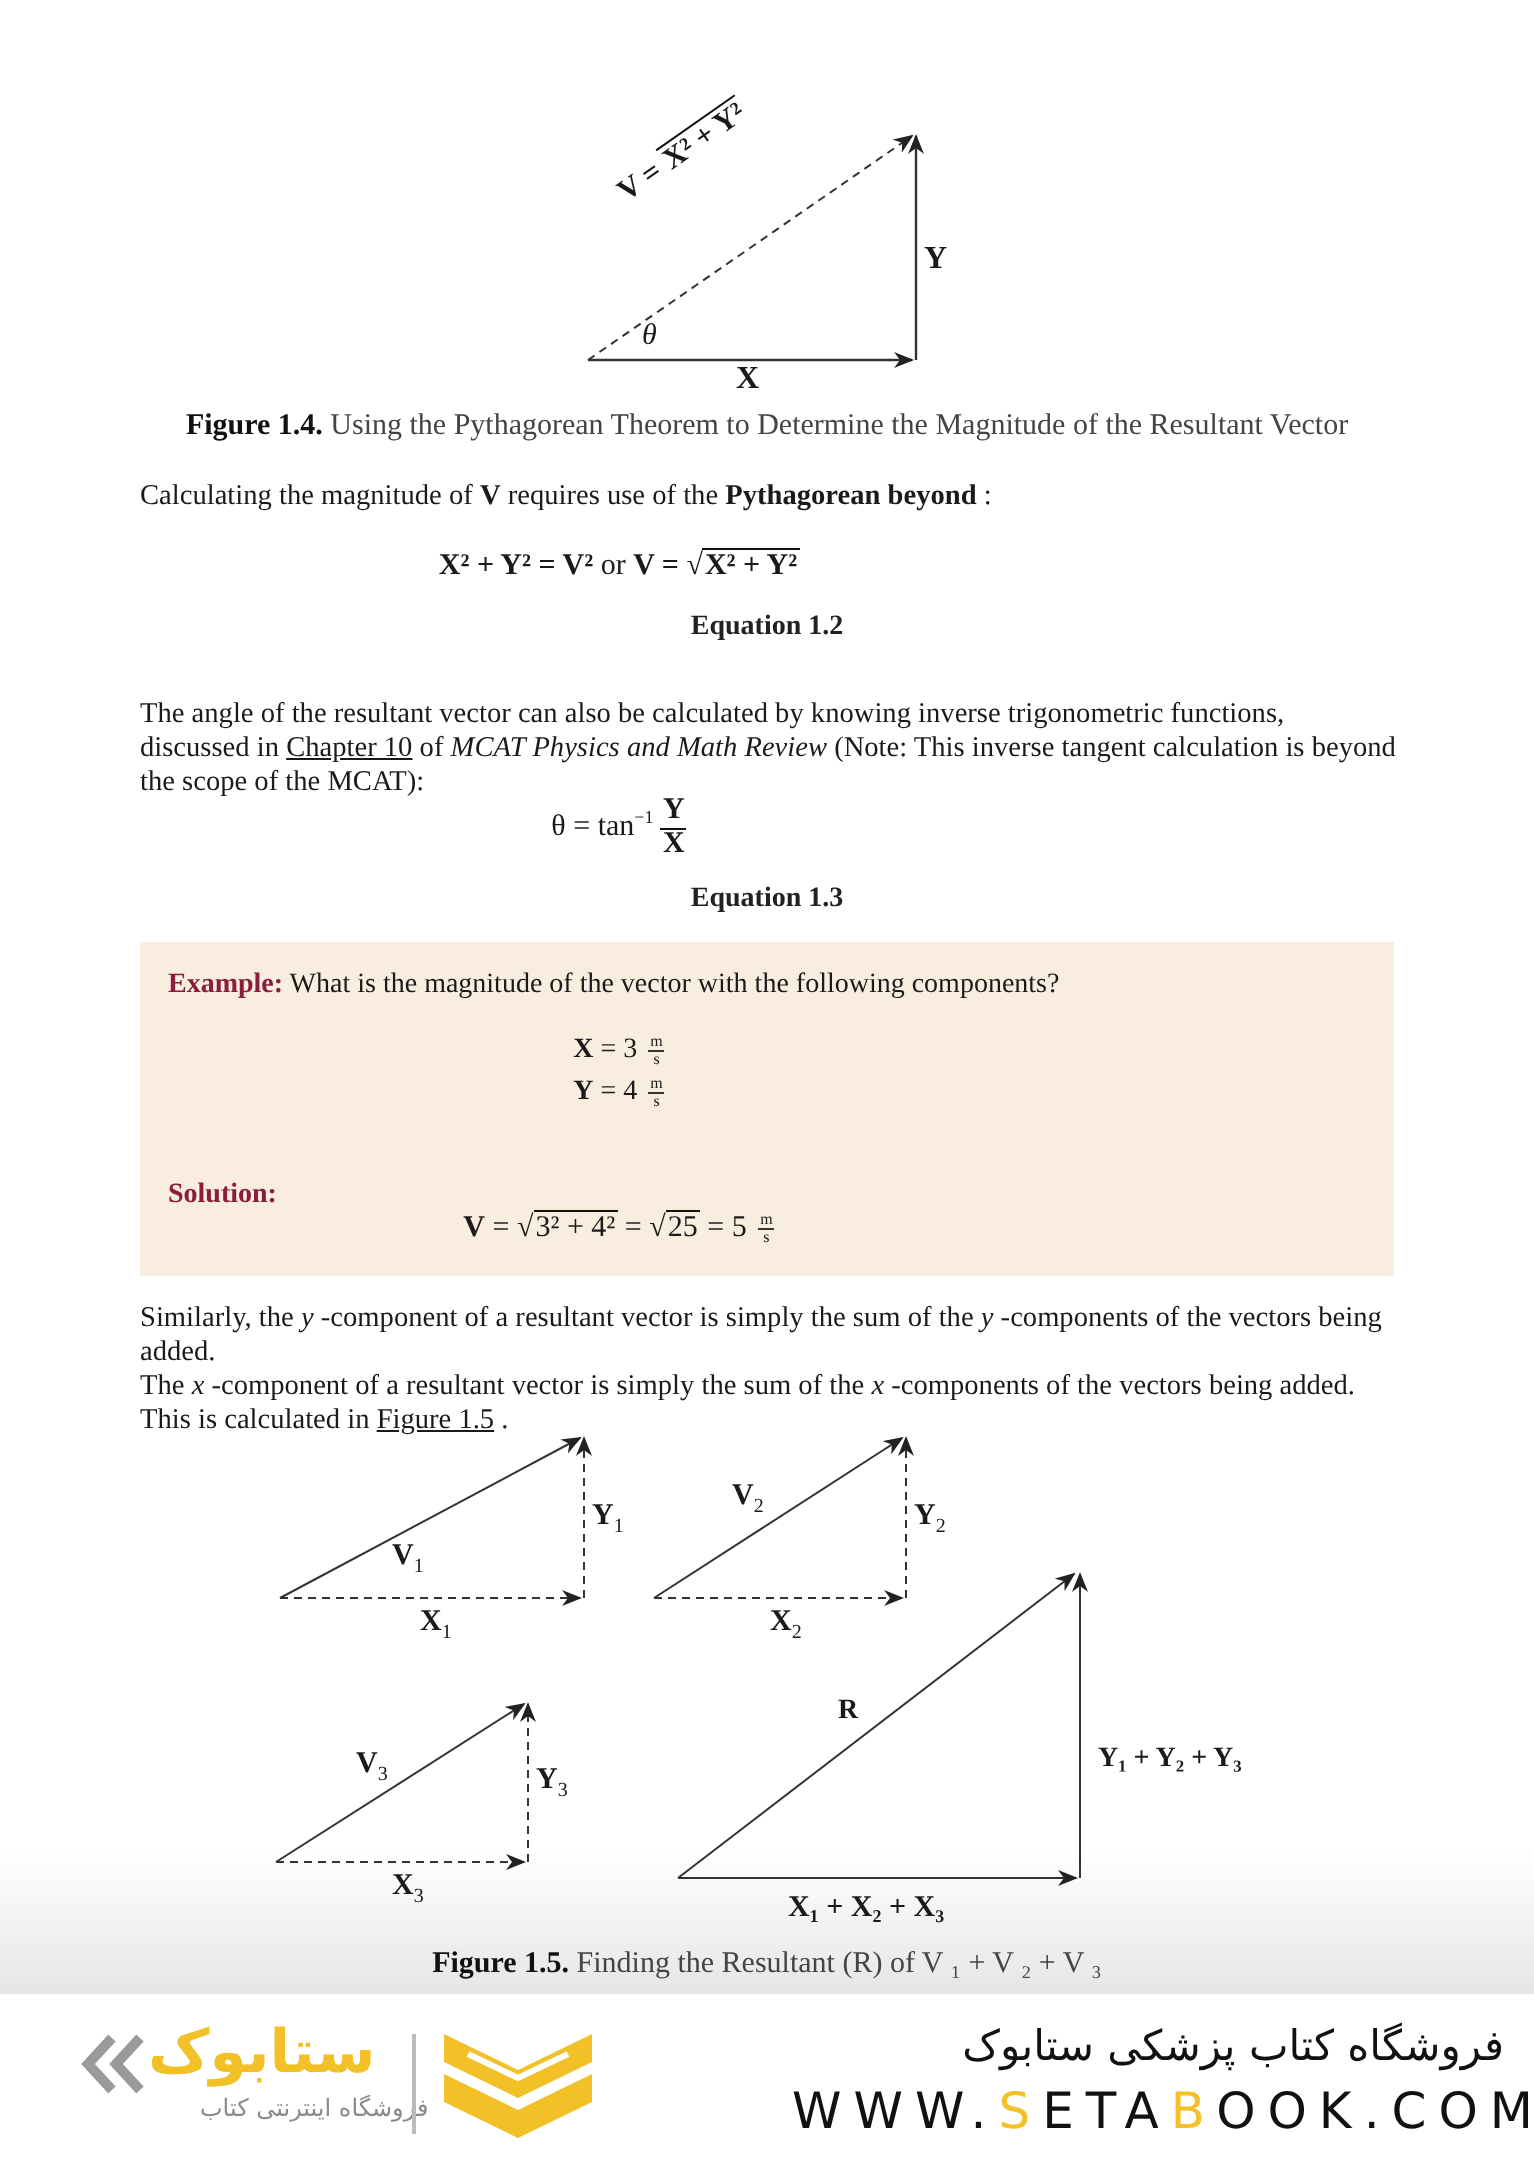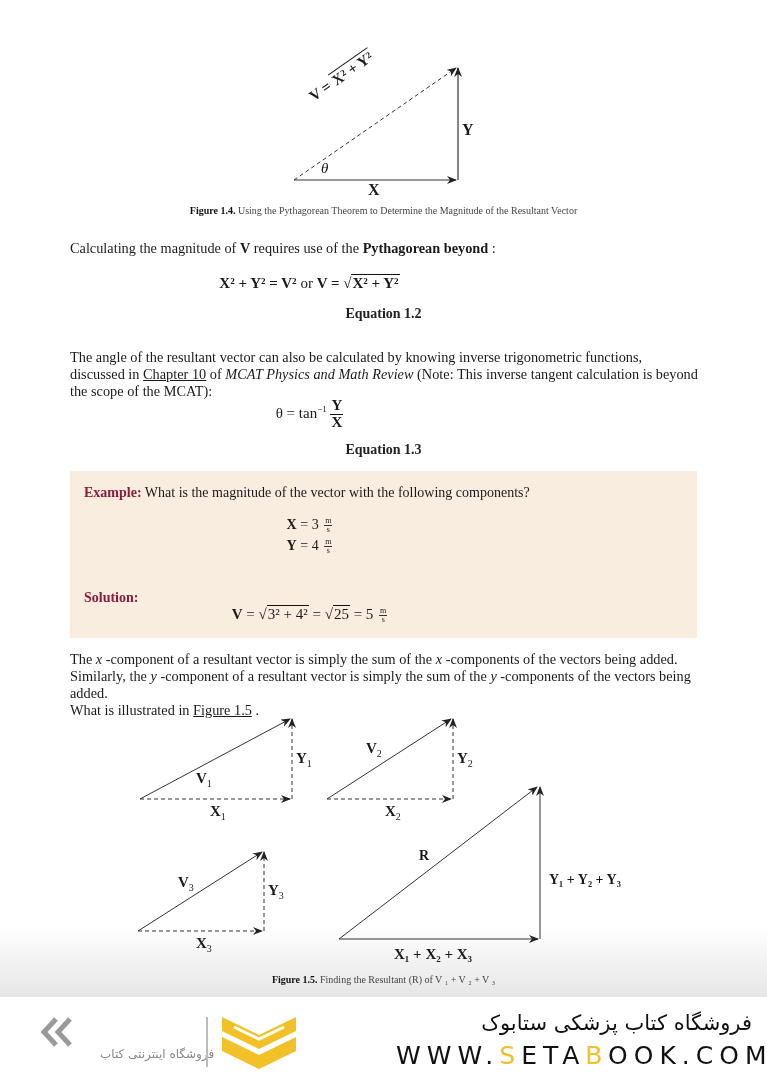--- a/index.html
+++ b/index.html
@@ -1,18 +1,18 @@
 <!DOCTYPE html>
 <html><head>
 <meta charset="utf-8">
 <style>
   html, body { margin: 0; padding: 0; background: #ffffff; }
   body { width: 767px; height: 1080px; position: relative; overflow: hidden; font-family: "Liberation Serif", "DejaVu Serif", serif; color: #1a1a1a; }
   .abs { position: absolute; }
-  .caption { font-size: 10px; color: #444; text-align: center; width: 767px; left: 0; }
+  .caption { font-size: 15px; color: #444; text-align: center; width: 767px; left: 0; }
   .caption b { color: #111; }
   .para { left: 70px; width: 630px; font-size: 14.3px; line-height: 17px; color: #1a1a1a; }
   .eq { width: 619px; left: 0; text-align: center; font-size: 15px; }
   .eqlabel { width: 767px; left: 0; text-align: center; font-size: 14px; font-weight: bold; color: #222; }
   .bold { font-weight: bold; }
   .u { text-decoration: underline; }
   .it { font-style: italic; }
   .sqrt { border-top: 1.2px solid #111; padding: 0 1px; }
   .frac { display: inline-block; vertical-align: middle; text-align: center; line-height: 1; margin-left: 2px; }
   .frac .n, .frac .d { display: block; font-size: 8px; }
@@ -79,23 +79,23 @@
 </div>
 <div class="abs eq" style="top:538px;font-size:14px;">
   <span class="bold">Y</span><span> = 4 </span><span class="frac"><span class="n">m</span><span class="d">s</span></span>
 </div>
 <div class="abs maroon" style="left:84px;top:570px;font-size:14px;margin-top:20px;">Solution:</div>
 <div class="abs eq" style="top:606px;font-size:15px;">
   <span class="bold">V</span><span> = √</span><span class="sqrt">3² + 4²</span><span> = √</span><span class="sqrt">25</span><span> = 5 </span><span class="frac"><span class="n">m</span><span class="d">s</span></span>
 </div>
 
 <div class="abs para" style="top:651px;width:640px;">
+  <div><span>Similarly, the </span><span class="it">y</span><span> -component of a resultant vector is simply the sum of the </span><span class="it">y</span><span> -components of the vectors being added.</span></div>
   <div><span>The </span><span class="it">x</span><span> -component of a resultant vector is simply the sum of the </span><span class="it">x</span><span> -components of the vectors being added.</span></div>
-  <div><span>Similarly, the </span><span class="it">y</span><span> -component of a resultant vector is simply the sum of the </span><span class="it">y</span><span> -components of the vectors being added.</span></div>
-  <div><span>What is illustrated in </span><span class="u" style="cursor:pointer;">Figure 1.5</span><span> .</span></div>
+  <div><span>This is calculated in </span><span class="u" style="cursor:pointer;">Figure 1.5</span><span> .</span></div>
 </div>
 
 <div class="abs footer-fade"></div>
 <svg class="abs" style="left:0;top:700px;" width="767" height="250" viewBox="0 0 767 250">
   <defs>
     <marker id="ah2" markerWidth="10" markerHeight="8" refX="9" refY="4" orient="auto" markerUnits="userSpaceOnUse">
       <path d="M0,0 L10,4 L0,8 L3,4 Z" fill="#222"></path>
     </marker>
   </defs>
 
@@ -135,20 +135,21 @@
 <div class="abs caption" style="top:974px;">
   <b>Figure 1.5.</b><span> Finding the Resultant (R) of V ₁ + V ₂ + V ₃</span>
 </div>
 
 <div class="abs footer">
   <div class="abs" style="left:36px;top:12px;width:260px;height:60px;cursor:pointer;">
     <svg class="abs" style="left:4px;top:8px;" width="34" height="30" viewBox="0 0 34 30">
       <path d="M16 2 L4 15 L16 28" fill="none" stroke="#9a9a9a" stroke-width="5"></path>
       <path d="M30 2 L18 15 L30 28" fill="none" stroke="#9a9a9a" stroke-width="5"></path>
     </svg>
+    <div class="abs fa" style="left:38px;top:0px;font-size:30px;font-weight:bold;color:#f2c027;letter-spacing:-1px;">ستابوک</div>
     <div class="abs fa" style="left:64px;top:38px;font-size:12px;color:#8a8a8a;">فروشگاه اینترنتی کتاب</div>
     <div class="abs" style="left:170px;top:8px;width:2px;height:50px;background:#bbbbbb;"></div>
     <svg class="abs" style="left:184px;top:4px;" width="78" height="56" viewBox="0 0 78 56">
       <path d="M2 4 L39 22 L76 4 L76 18 L39 36 L2 18 Z" fill="#f2c027"></path>
       <path d="M2 24 L39 42 L76 24 L76 38 L39 56 L2 38 Z" fill="#f2c027"></path>
       <path d="M14 14 L39 26 L64 14" fill="none" stroke="#ffffff" stroke-width="3"></path>
     </svg>
   </div>
   <div class="abs fa" style="left:480px;top:14px;width:272px;text-align:right;font-size:21px;color:#111;direction:rtl;">فروشگاه کتاب پزشکی ستابوک</div>
   <div class="abs url" style="left:396px;top:44px;cursor:pointer;white-space:nowrap;">

